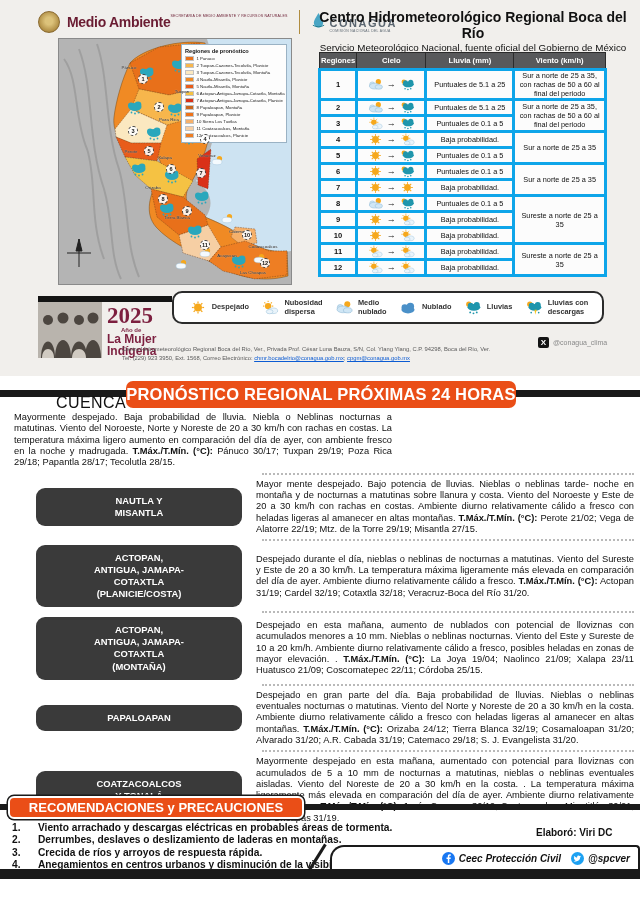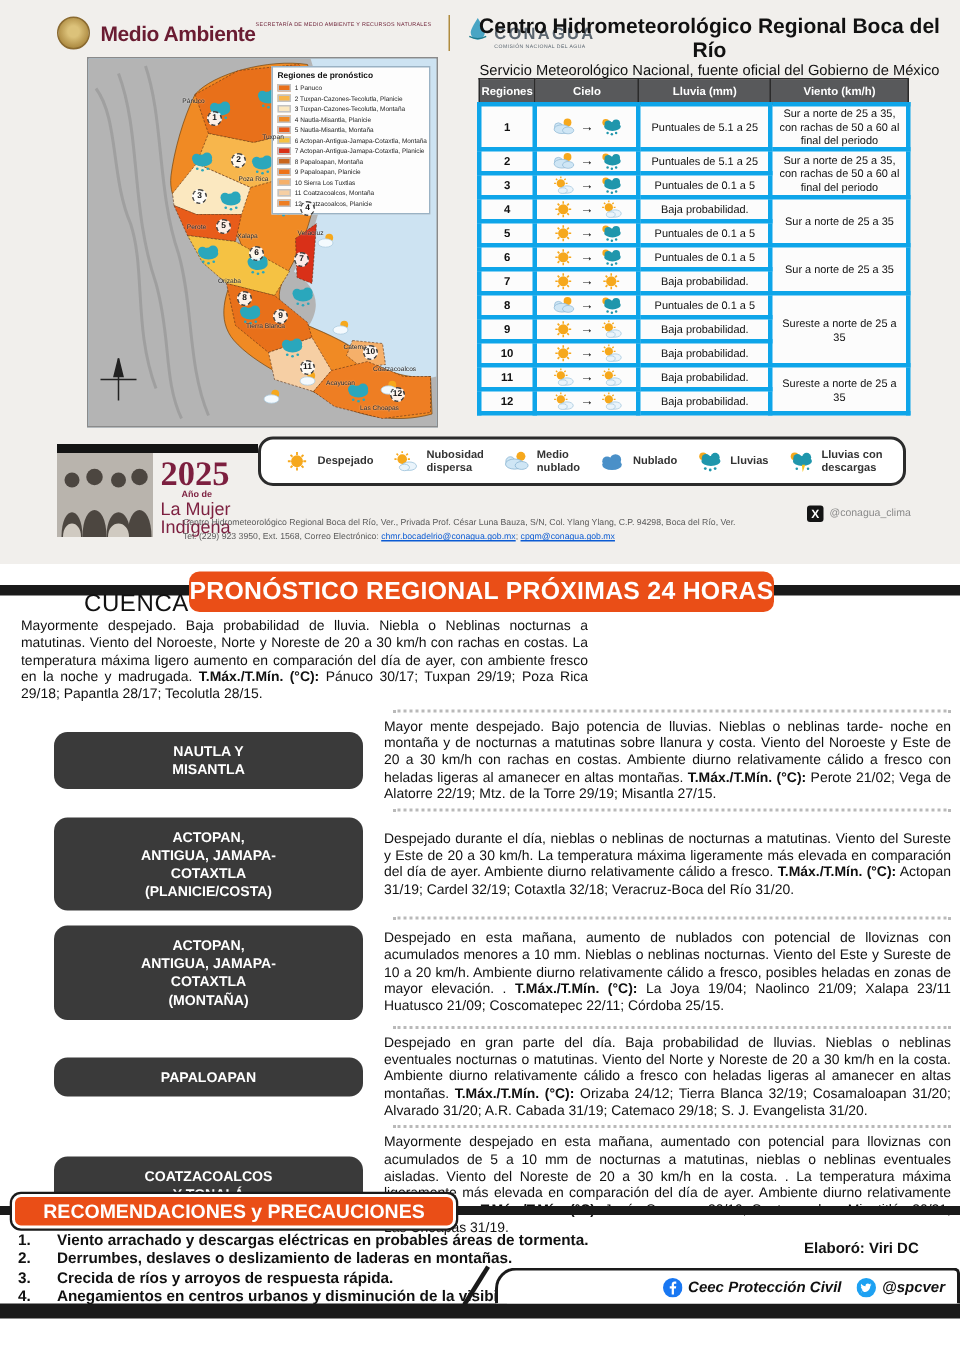--- a/index.html
+++ b/index.html
@@ -67,21 +67,21 @@
   .ls-label { font-size:7.4px; font-weight:bold; color:#333; white-space:pre-line; line-height:1.12; }
 
   
   .banner-2025 { position:absolute; top:283px; left:38px; width:134px; height:62px;margin-top:13px; }
   .b25-bar { height:6px; background:#141414; }
   .b25-body { display:flex; height:56px; }
   .b25-photo { width:64px; height:56px; flex-shrink:0; }
   .b25-text { padding-left:5px; padding-top:3px; color:#7c1f3f; }
   .b25-year { font-family:"Liberation Serif", serif; font-size:23px; font-weight:bold; line-height:0.95; }
   .b25-anio { font-size:6px; font-weight:bold; margin-left:14px; }
-  .b25-l1, .b25-l2 { font-size:12px; font-weight:normal; line-height:1.05; }
+  .b25-l1, .b25-l2 { font-size:12px; font-weight:bold; line-height:1.05; }
 
   
   .url-line { position:absolute; top:334px; left:170px; width:300px; text-align:center; }
   .url-line a { font-size:8.4px; font-weight:bold; color:#0b5bd3; text-decoration:underline; }
   .contact { position:absolute; top:345px; left:122px; width:400px; font-size:5.8px;
              color:#5a5a5a; line-height:1.55; }
   .contact .email { color:#0b5bd3; text-decoration:underline; }
   .x-badge { position:absolute; top:337px; left:538px; display:flex; align-items:center; gap:4px; }
   .x-icon { width:11px; height:11px; background:#141414; border-radius:2px; color:#fff;
             font-size:8px; font-weight:bold; display:flex; align-items:center; justify-content:center; }

